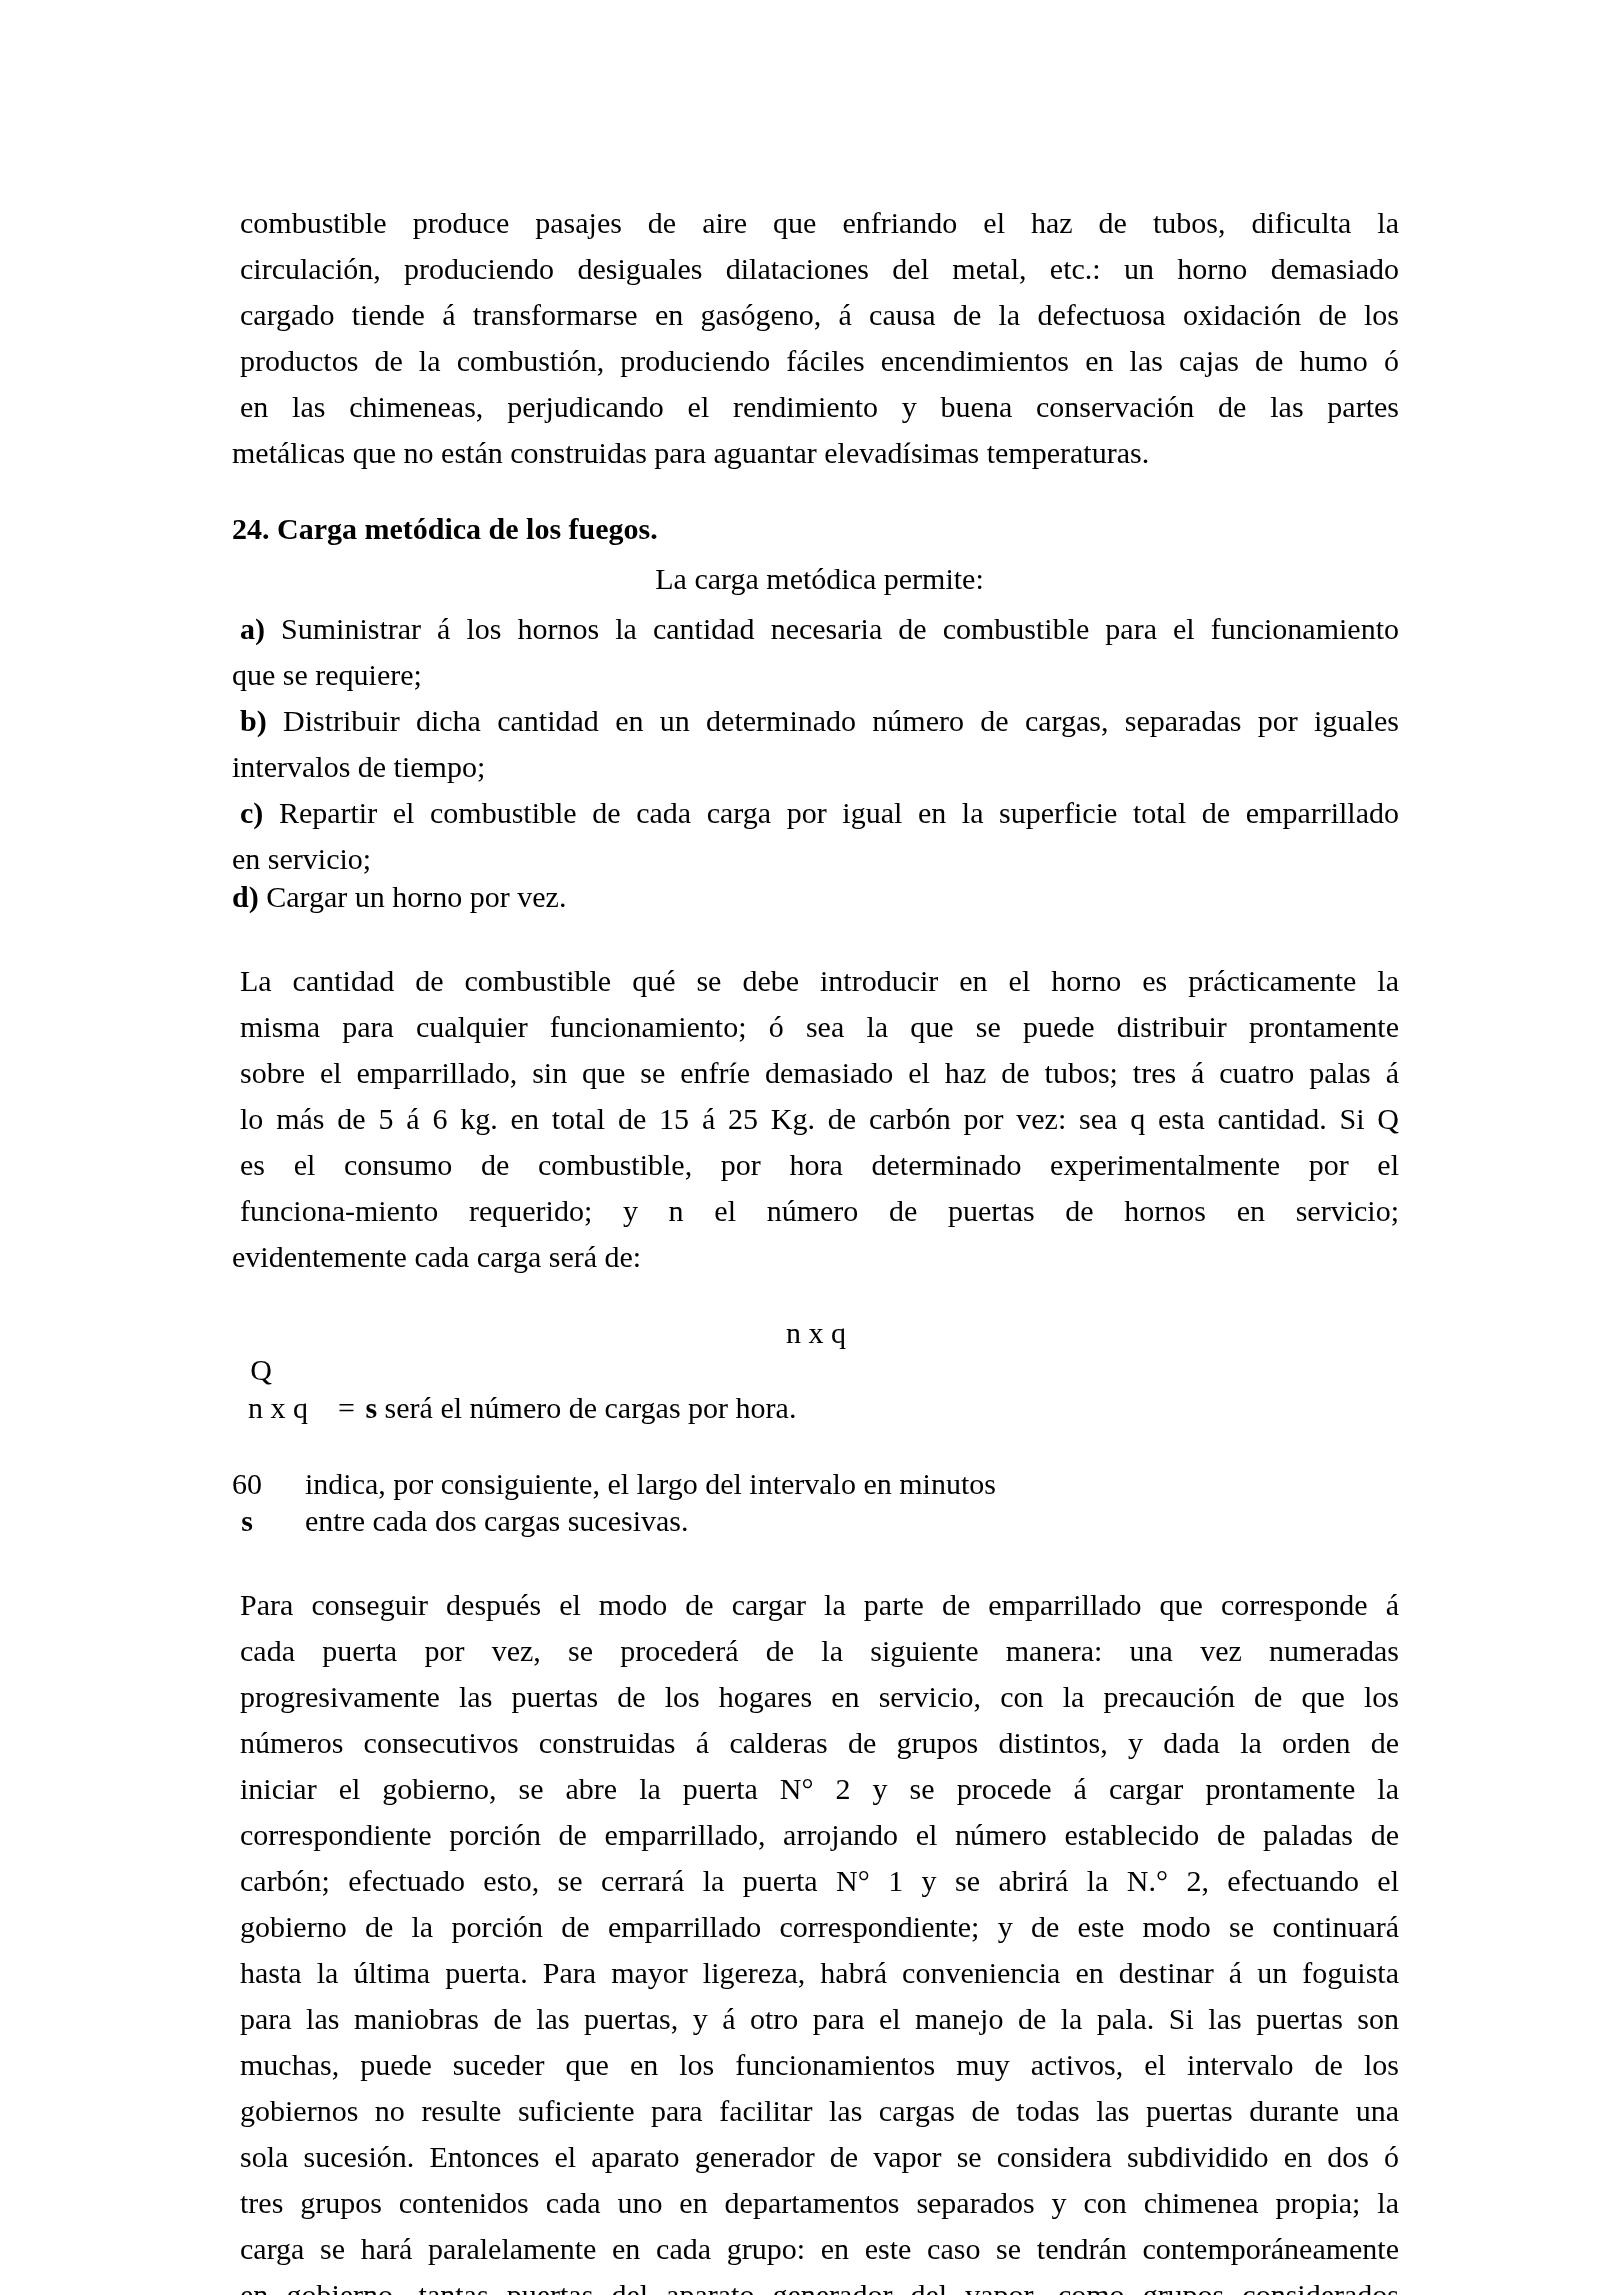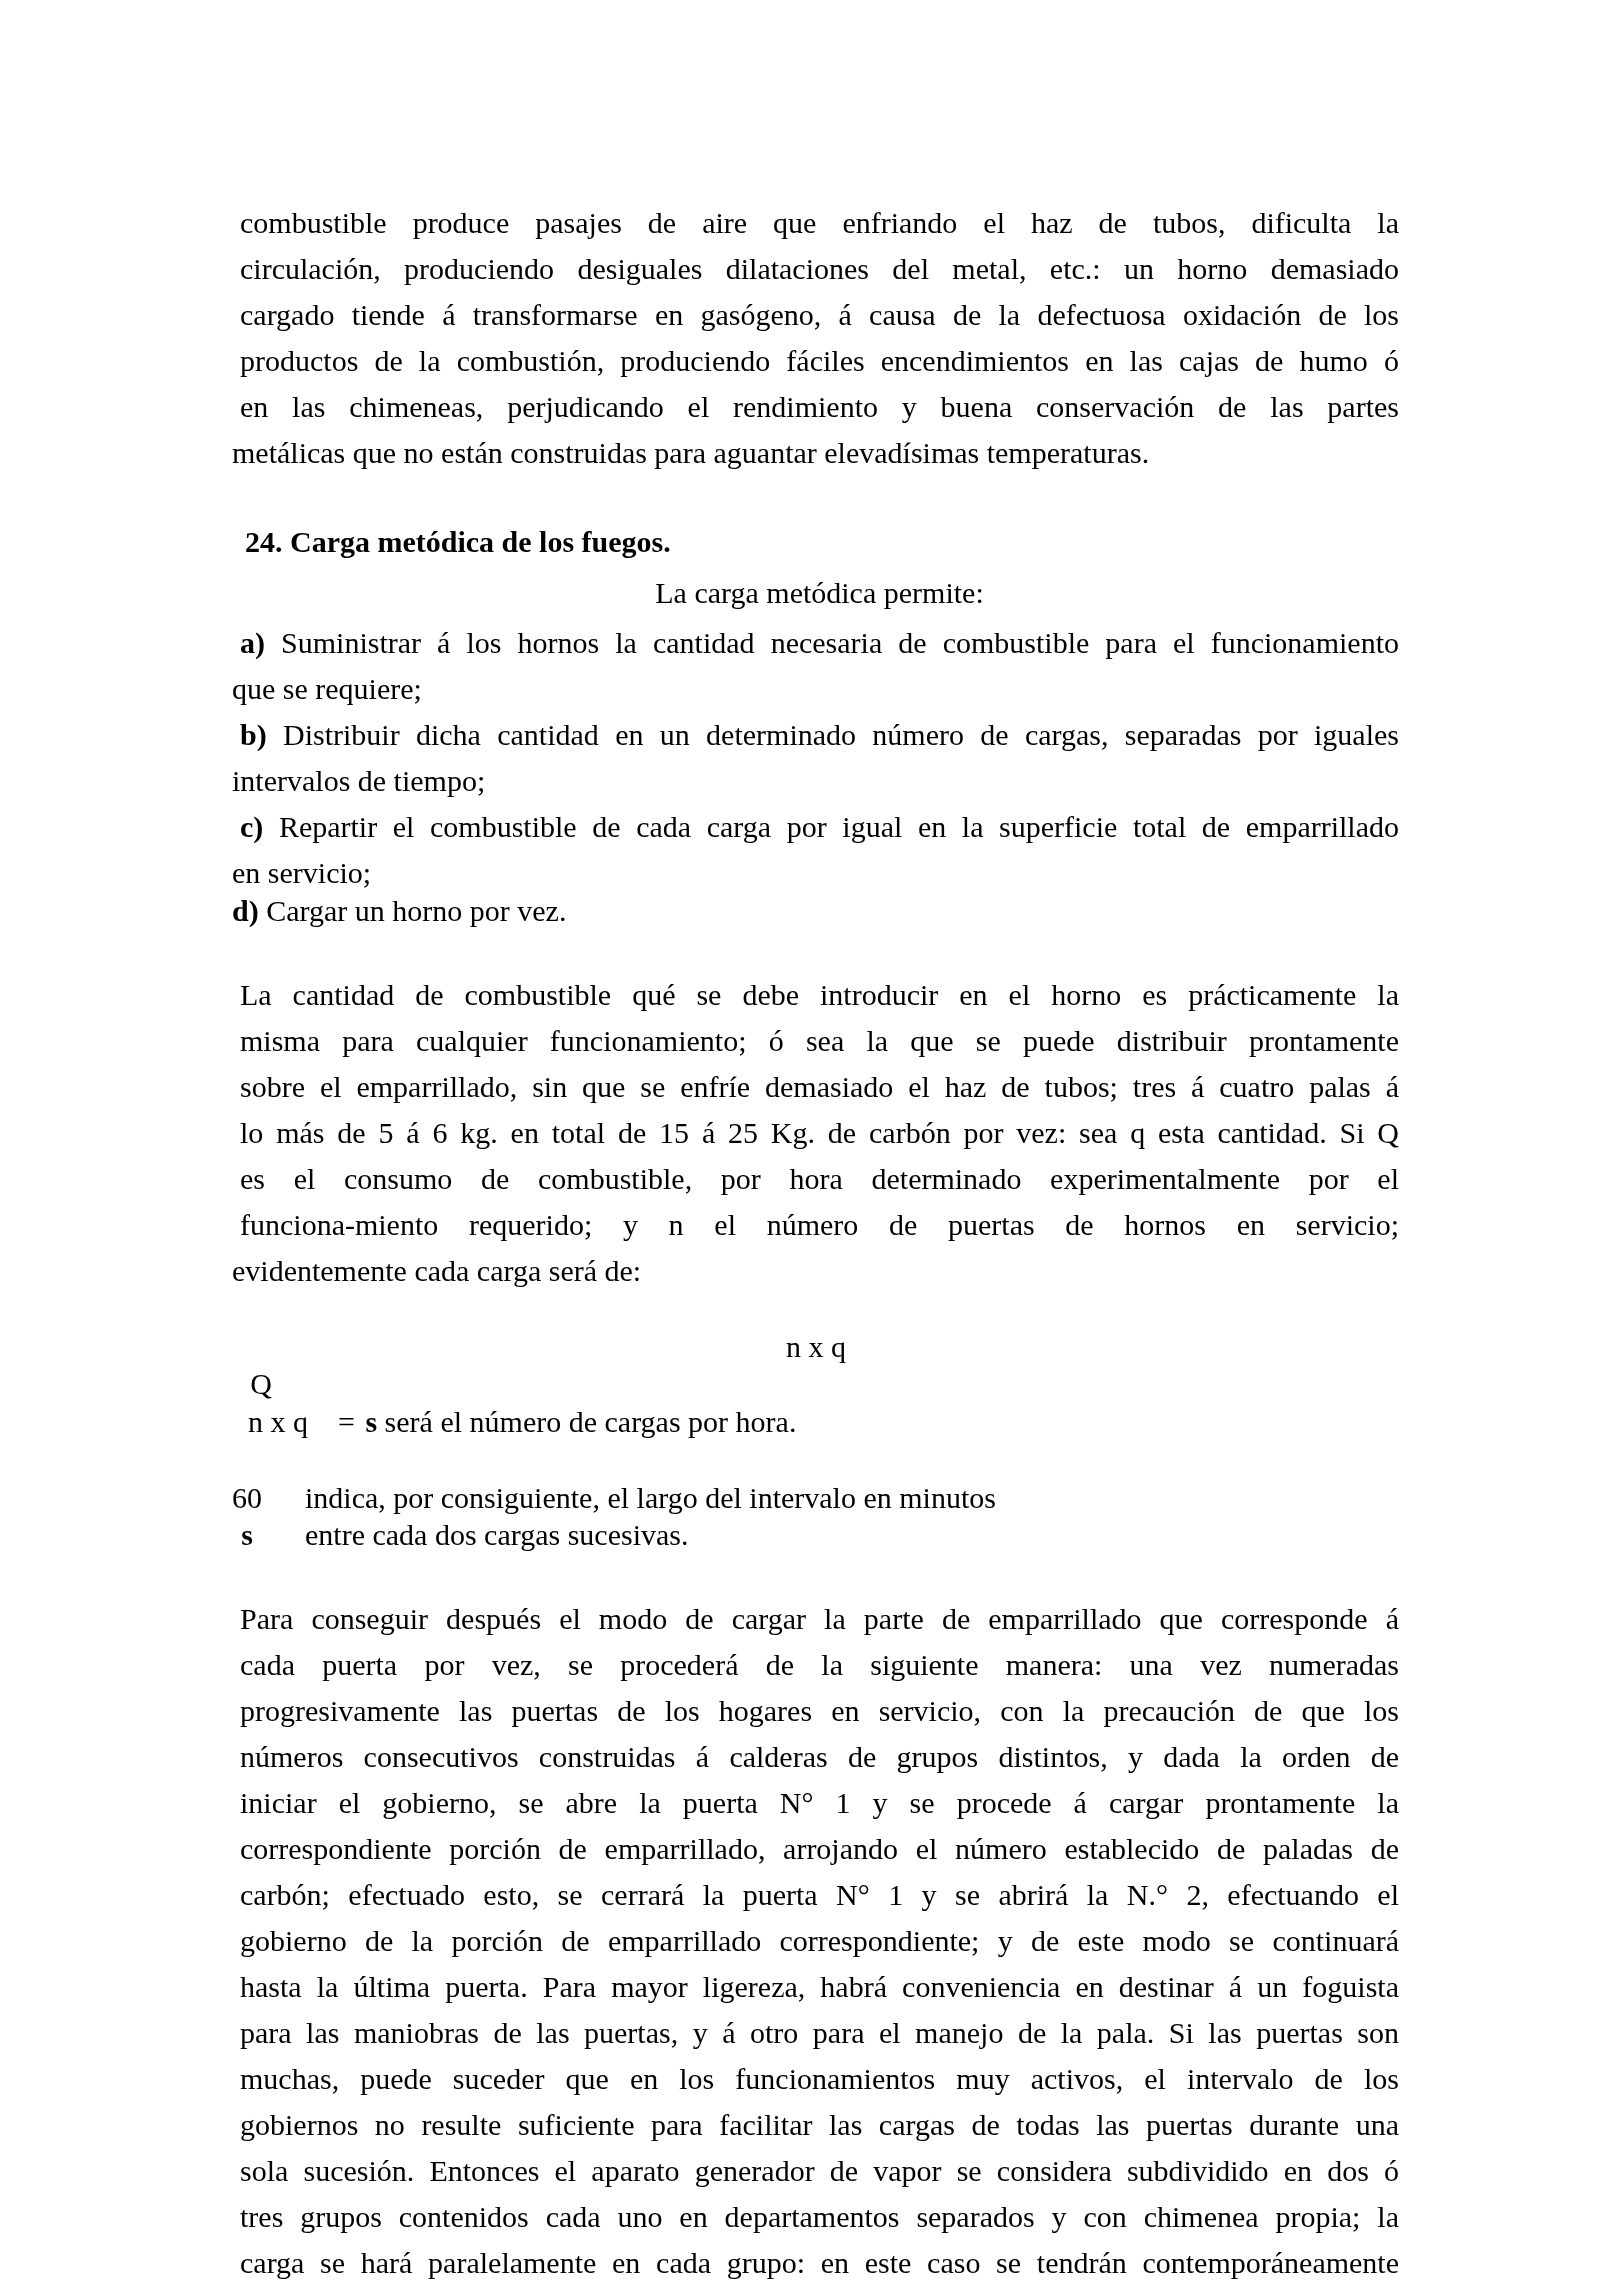--- a/index.html
+++ b/index.html
@@ -23,21 +23,21 @@
       font-size: 30px;
       line-height: 38px;
     }
     .para {
       margin: 0;
       text-align: justify;
     }
     .gap { height: 38px; }
     .heading {
       font-weight: bold;
-      margin: 13px;
+      margin: 0;
     }
     .line { margin: 12px; text-align: center; }
     .item-label { font-weight: bold; }
     .formula {
       position: relative;
       height: 113px;
     }
     .formula .top {
       position: absolute;
       left: 554px;
@@ -166,21 +166,21 @@
     <span class="t2">entre cada dos cargas sucesivas.</span>
   </div>
 
   <div class="gap"></div>
 
   <div class="para">
     <span class="jl">Para conseguir después el modo de cargar la parte de emparrillado que corresponde á</span>
     <span class="jl">cada puerta por vez, se procederá de la siguiente manera: una vez numeradas</span>
     <span class="jl">progresivamente las puertas de los hogares en servicio, con la precaución de que los</span>
     <span class="jl">números consecutivos construidas á calderas de grupos distintos, y dada la orden de</span>
-    <span class="jl">iniciar el gobierno, se abre la puerta N° 1 y se procede á cargar prontamente la</span>
+    <span class="jl">iniciar el gobierno, se abre la puerta N° 2 y se procede á cargar prontamente la</span>
     <span class="jl">correspondiente porción de emparrillado, arrojando el número establecido de paladas de</span>
     <span class="jl">carbón; efectuado esto, se cerrará la puerta N° 1 y se abrirá la N.° 2, efectuando el</span>
     <span class="jl">gobierno de la porción de emparrillado correspondiente; y de este modo se continuará</span>
     <span class="jl">hasta la última puerta. Para mayor ligereza, habrá conveniencia en destinar á un foguista</span>
     <span class="jl">para las maniobras de las puertas, y á otro para el manejo de la pala. Si las puertas son</span>
     <span class="jl">muchas, puede suceder que en los funcionamientos muy activos, el intervalo de los</span>
     <span class="jl">gobiernos no resulte suficiente para facilitar las cargas de todas las puertas durante una</span>
     <span class="jl">sola sucesión. Entonces el aparato generador de vapor se considera subdividido en dos ó</span>
     <span class="jl">tres grupos contenidos cada uno en departamentos separados y con chimenea propia; la</span>
     <span class="jl">carga se hará paralelamente en cada grupo: en este caso se tendrán contemporáneamente</span>

